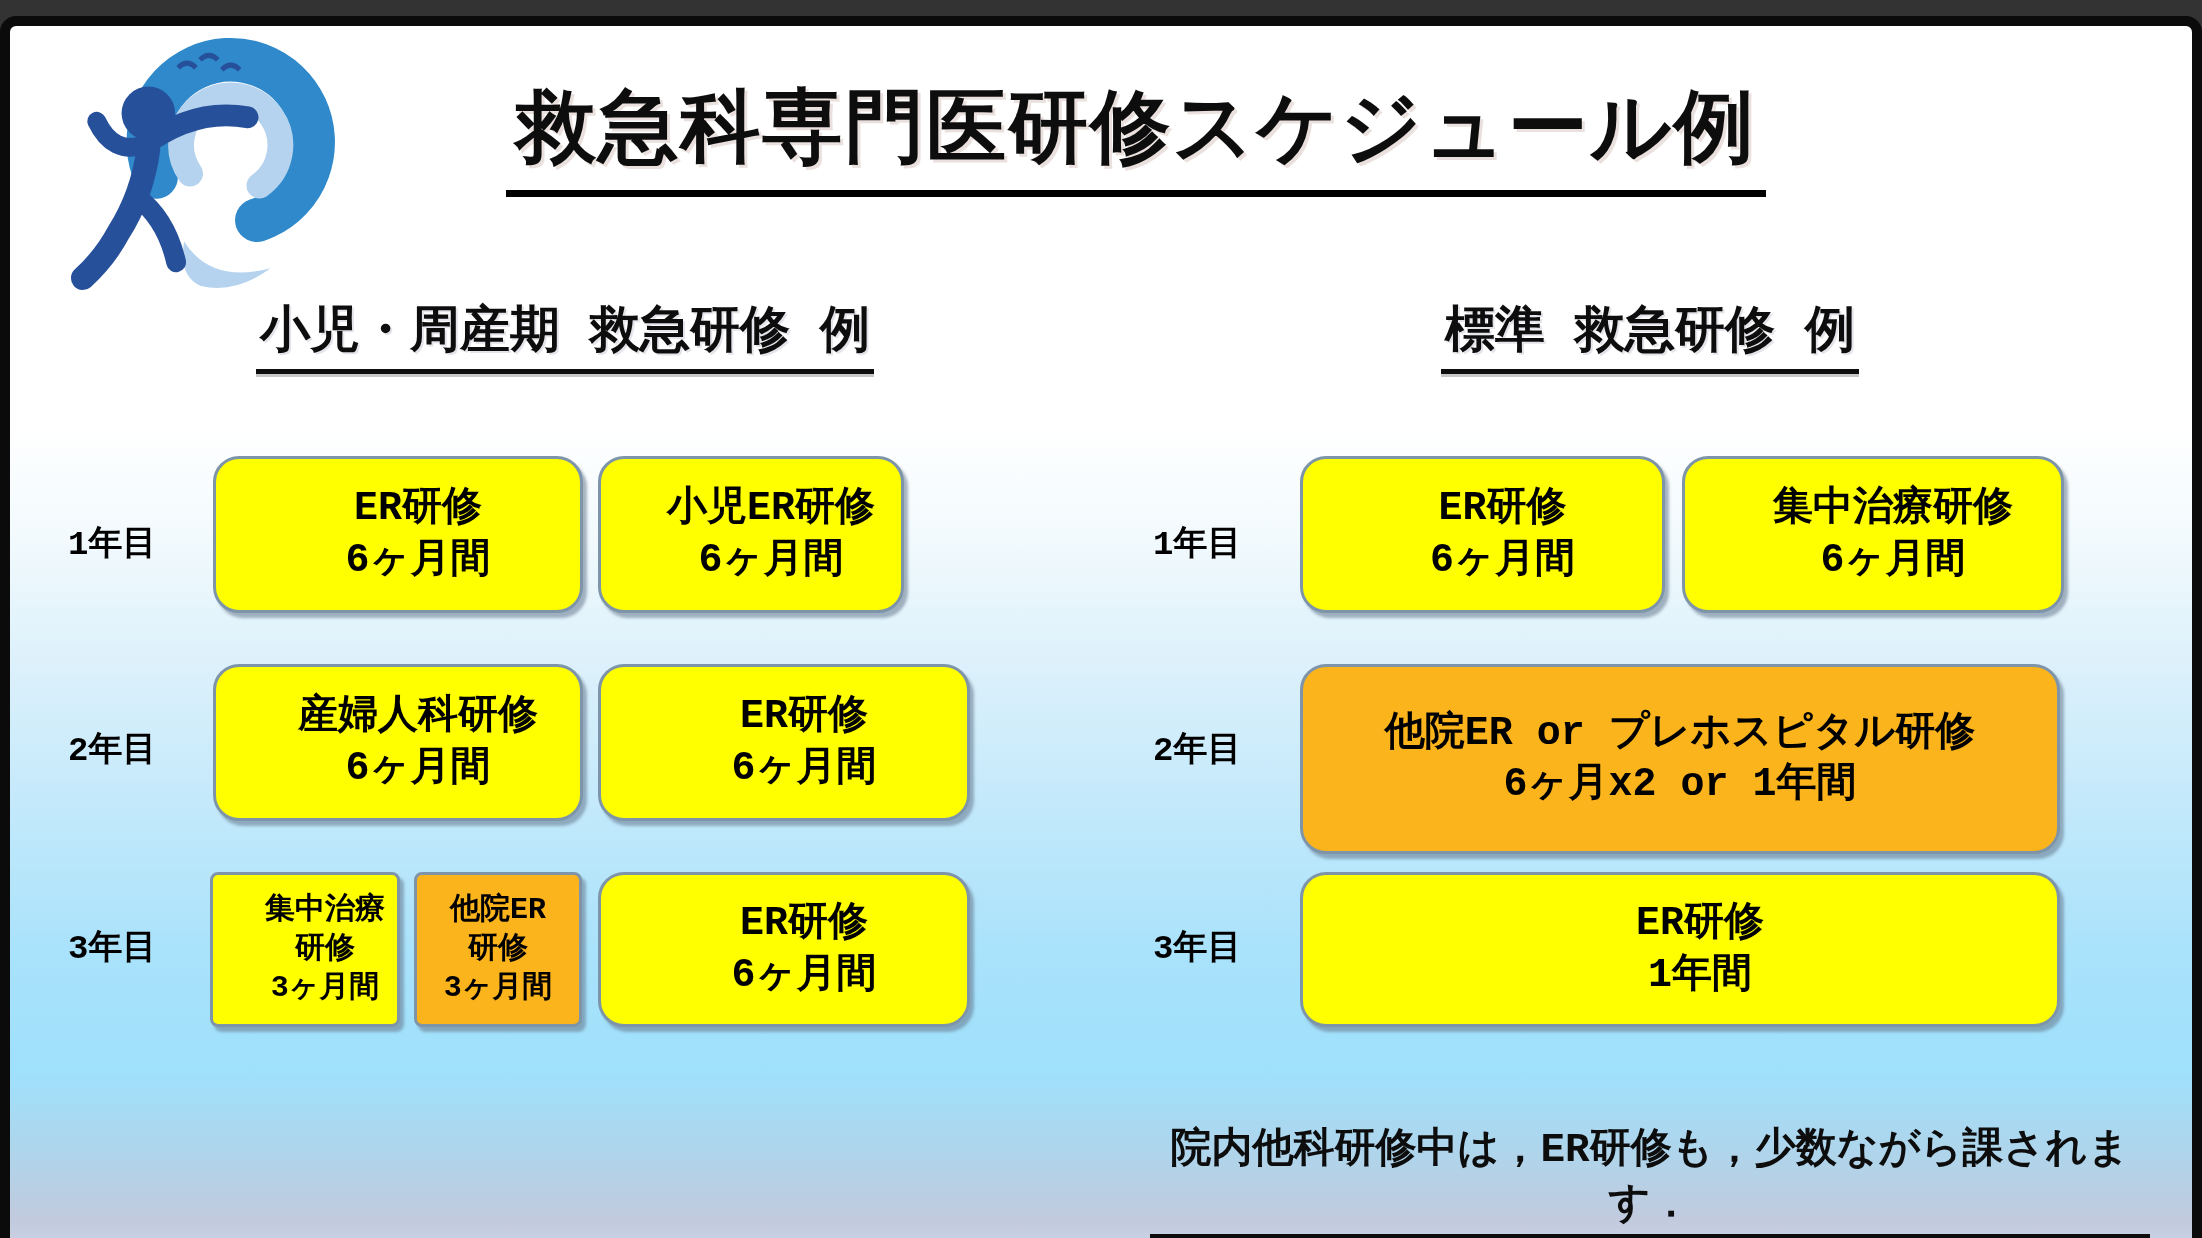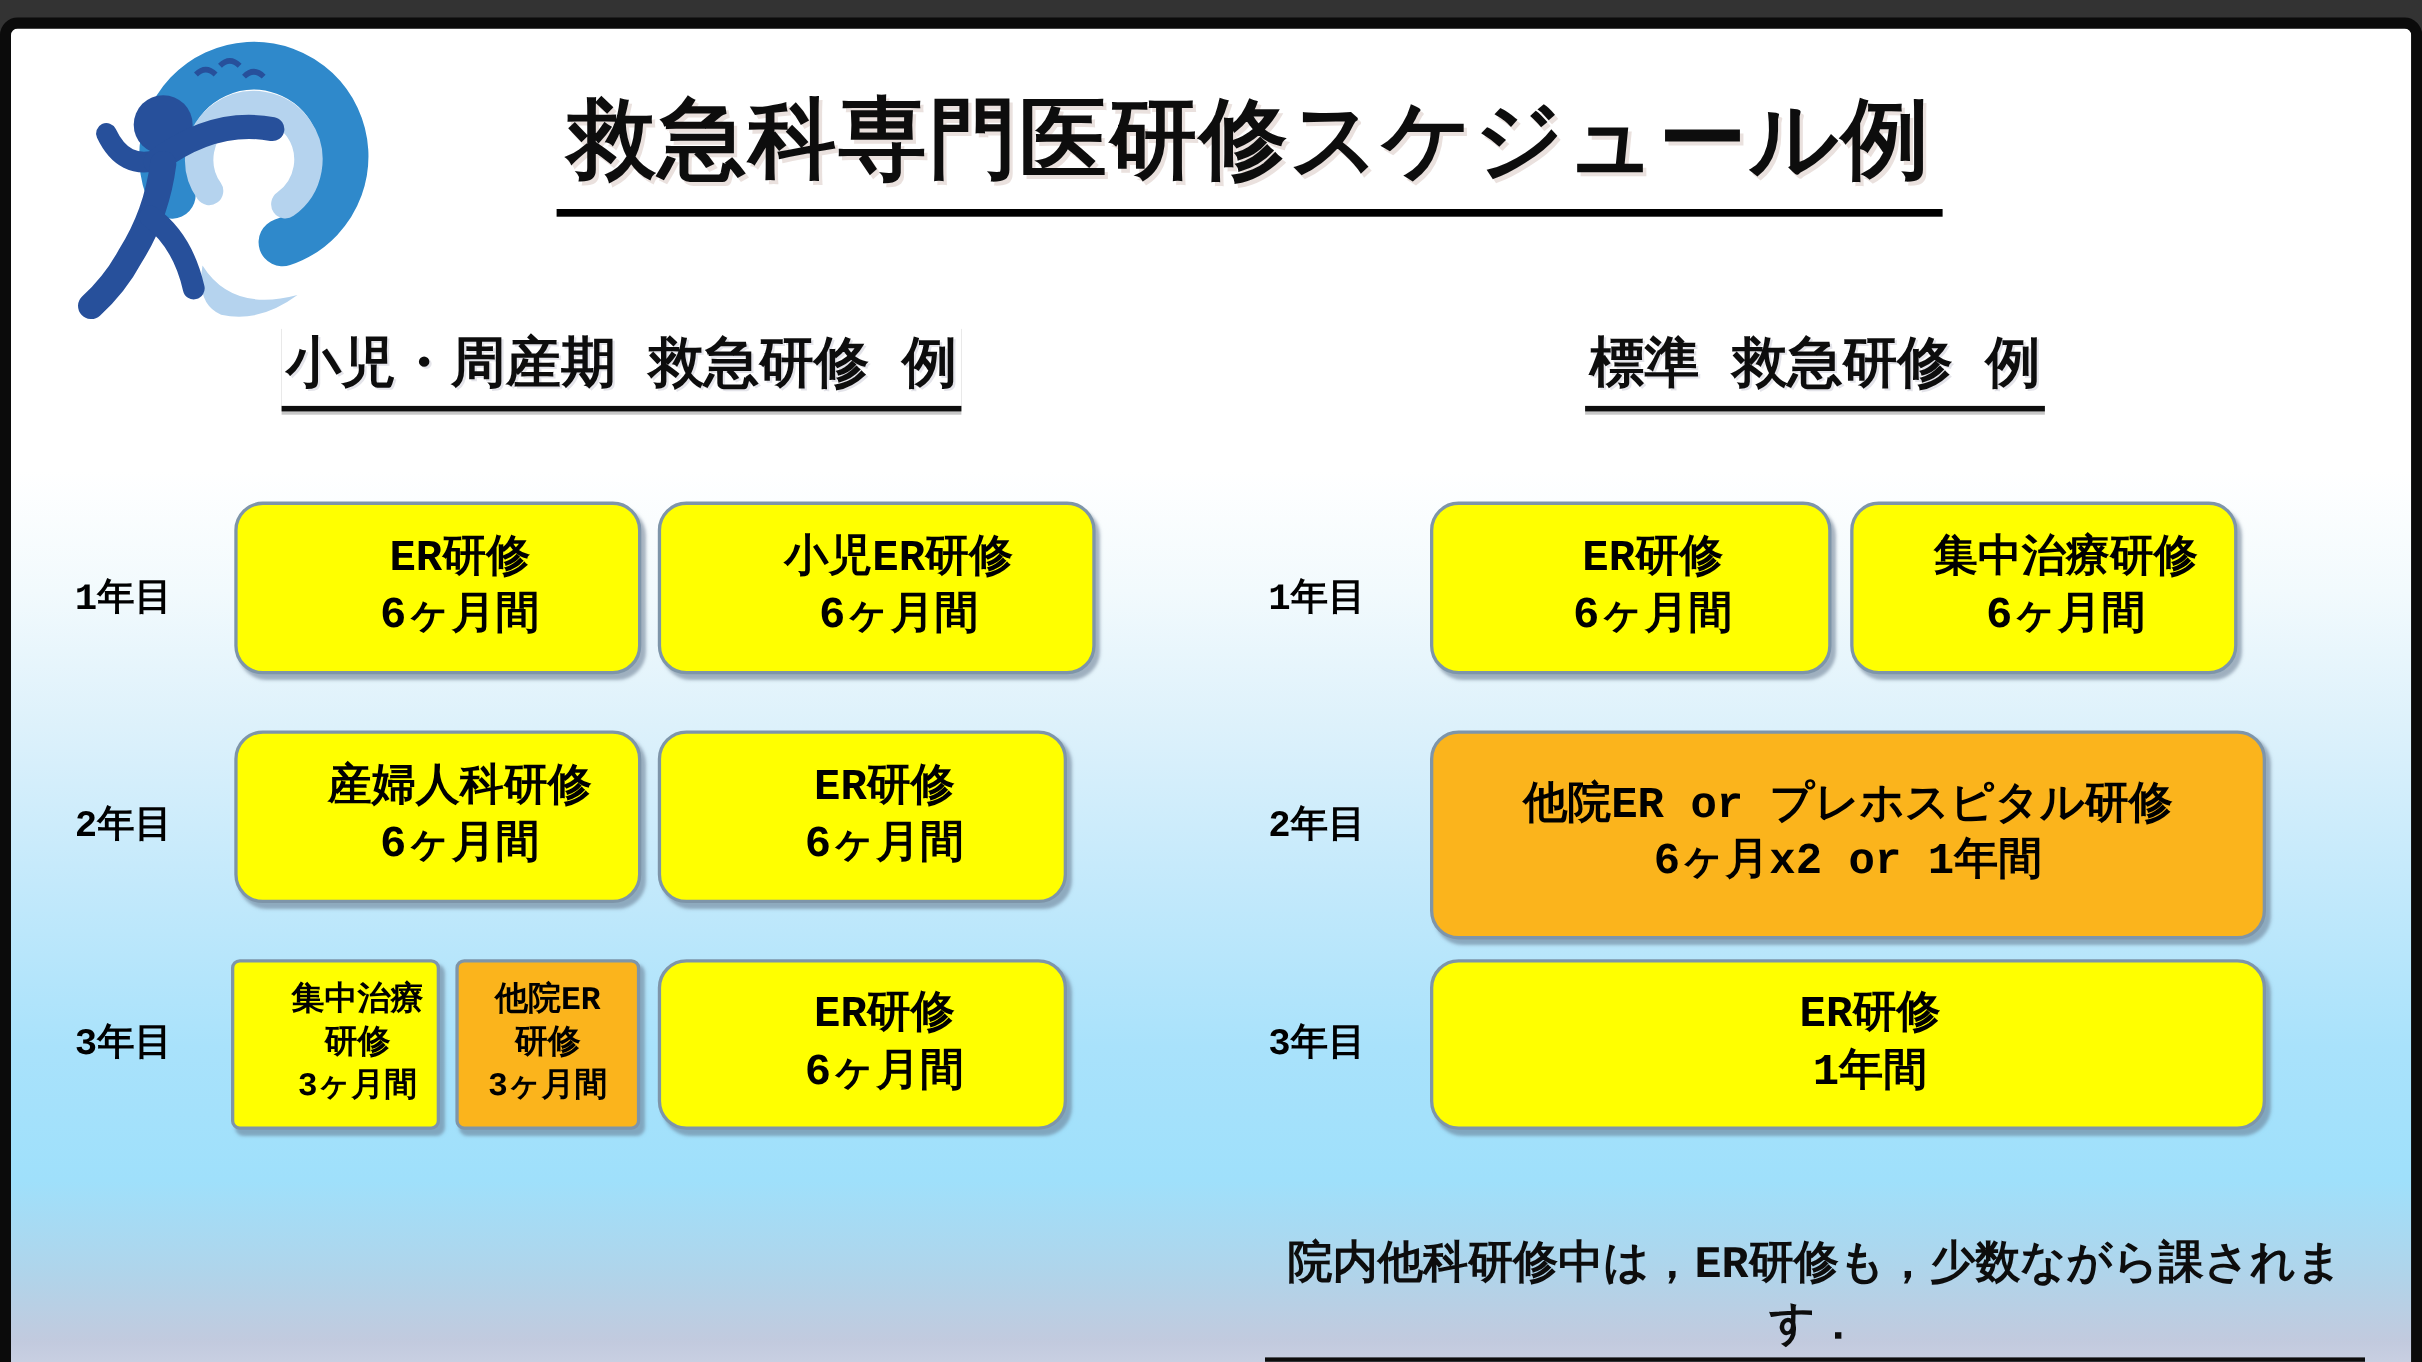--- a/index.html
+++ b/index.html
@@ -96,21 +96,21 @@
   </div>
 
   <div class="abs year-label" style="left:58px;top:494px;">1年目</div>
   <div class="abs year-label" style="left:58px;top:700px;">2年目</div>
   <div class="abs year-label" style="left:58px;top:898px;">3年目</div>
 
   <div class="abs box yellow" style="left:203px;top:430px;width:370px;height:157px;">
     <div class="ln">ER研修</div>
     <div class="ln">6ヶ月間</div>
   </div>
-  <div class="abs box yellow" style="left:588px;top:430px;width:398px;height:157px;">
+  <div class="abs box yellow" style="left:588px;top:430px;width:306px;height:157px;">
     <div class="ln">小児ER研修</div>
     <div class="ln">6ヶ月間</div>
   </div>
 
   <div class="abs box yellow" style="left:203px;top:638px;width:370px;height:157px;">
     <div class="ln">産婦人科研修</div>
     <div class="ln">6ヶ月間</div>
   </div>
   <div class="abs box yellow" style="left:588px;top:638px;width:372px;height:157px;">
     <div class="ln">ER研修</div>
@@ -133,21 +133,21 @@
   </div>
 
   <div class="abs year-label" style="left:1143px;top:494px;">1年目</div>
   <div class="abs year-label" style="left:1143px;top:700px;">2年目</div>
   <div class="abs year-label" style="left:1143px;top:898px;">3年目</div>
 
   <div class="abs box yellow" style="left:1290px;top:430px;width:365px;height:157px;">
     <div class="ln">ER研修</div>
     <div class="ln">6ヶ月間</div>
   </div>
-  <div class="abs box yellow" style="left:1672px;top:430px;width:352px;height:157px;">
+  <div class="abs box yellow" style="left:1672px;top:430px;width:382px;height:157px;">
     <div class="ln">集中治療研修</div>
     <div class="ln">6ヶ月間</div>
   </div>
 
   <div class="abs box orange" style="left:1290px;top:638px;width:760px;height:190px;">
     <div class="ln">他院ER or プレホスピタル研修</div>
     <div class="ln">6ヶ月x2 or 1年間</div>
   </div>
 
   <div class="abs box yellow" style="left:1290px;top:846px;width:760px;height:155px;">

